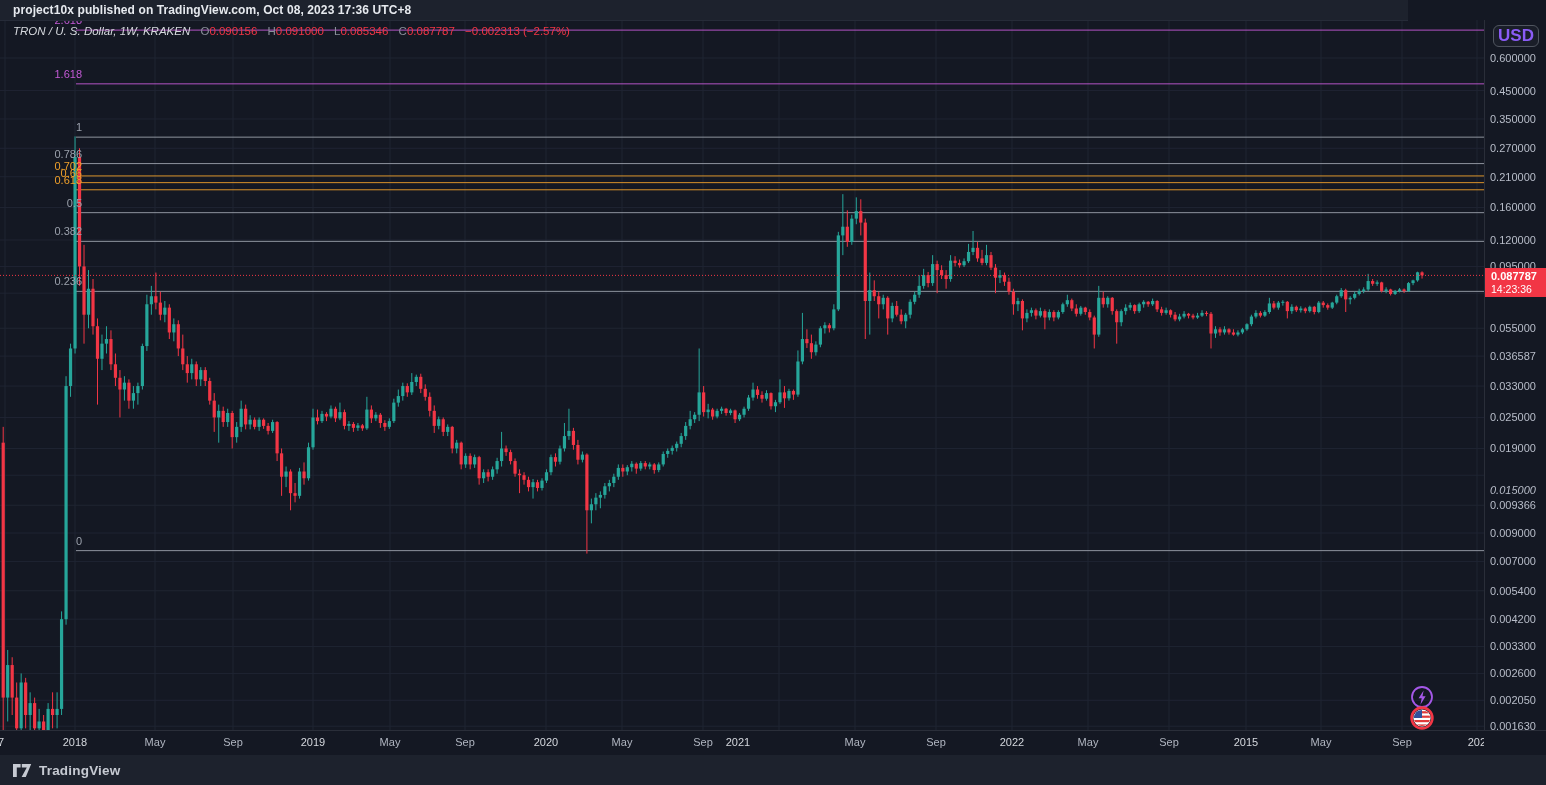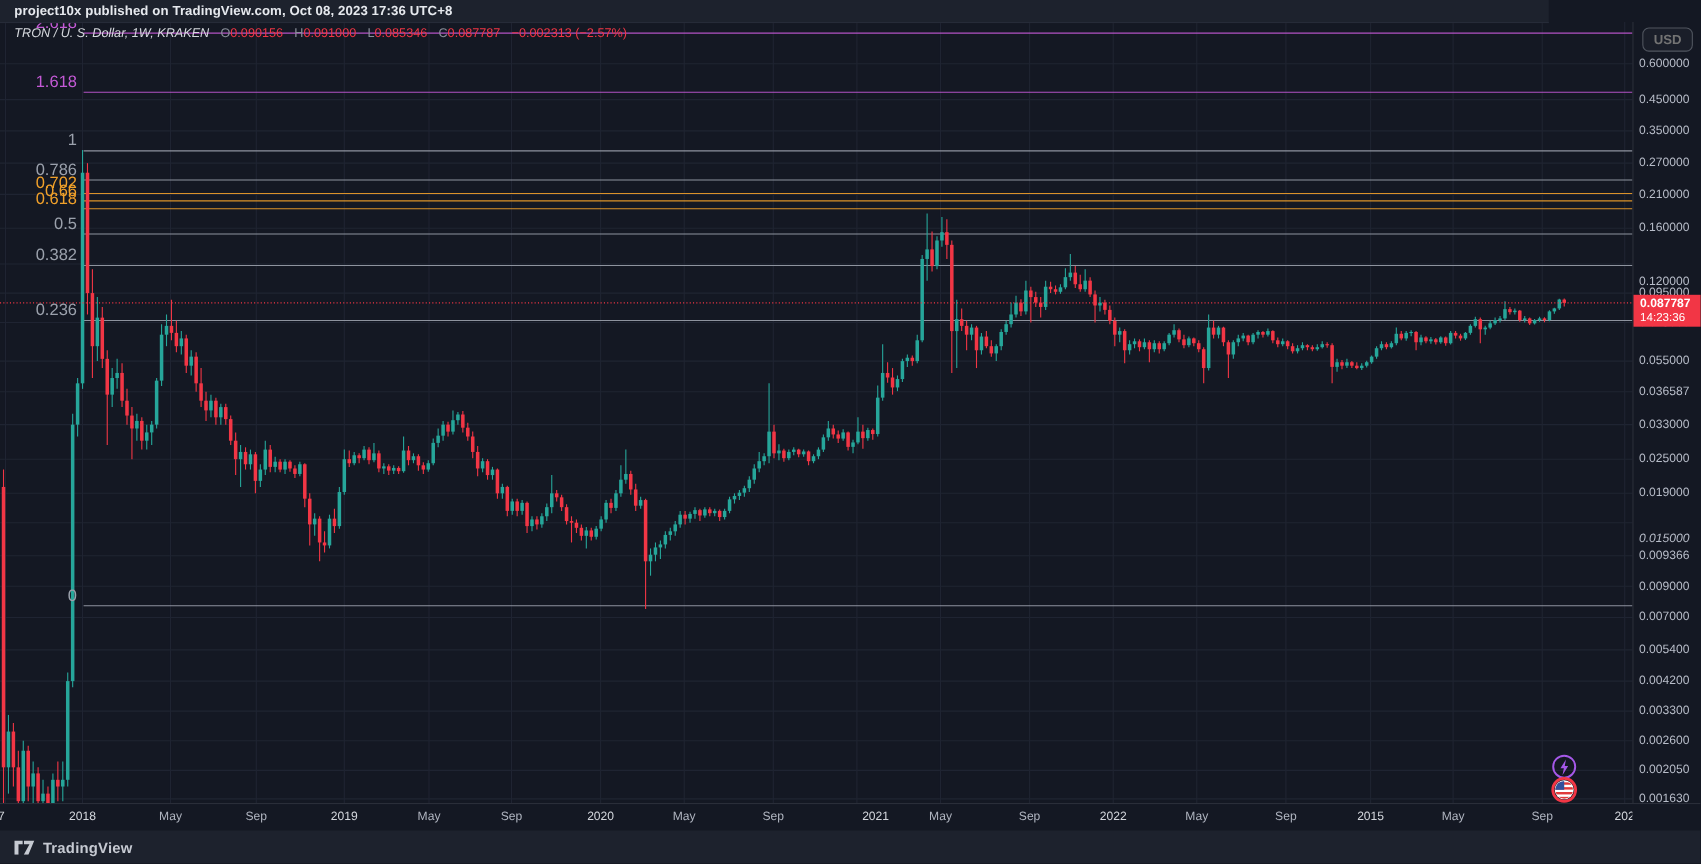--- a/index.html
+++ b/index.html
@@ -8,32 +8,32 @@
        -webkit-font-smoothing:antialiased;}
   .abs{position:absolute;}
   
   #topbar{left:0;top:0;width:1408px;height:20px;background:#1d222d;z-index:6;
           border-bottom:1px solid #262b38;display:flex;align-items:center;}
   #topbar .t{color:#e6e9ee;font-size:12px;font-weight:700;margin-left:13px;letter-spacing:.1px;}
   
   #chart-svg{left:0;top:0;z-index:1;}
   
   #labels{left:0;top:0;width:1546px;height:785px;z-index:2;pointer-events:none;}
-  .fiblab{position:absolute;left:0;width:70px;text-align:right;font-size:15px;line-height:13px;}
+  .fiblab{position:absolute;left:12px;width:70px;text-align:right;font-size:11px;line-height:13px;}
   .ptick{position:absolute;left:1490px;font-size:11px;color:#b8bdc9;line-height:12px;white-space:nowrap;}
   
   #legend{left:13px;top:25px;z-index:3;font-size:11.5px;white-space:nowrap;}
   #legend .sym{color:#d6d9de;font-style:italic;}
   #legend .k{color:#8a8f9a;margin-left:7px;}
   #legend .v{color:#f23645;}
   #legend .chg{color:#f23645;margin-left:7px;}
   
   #scalecol{left:1484px;top:20px;width:62px;height:710px;border-left:1px solid #2a2e39;z-index:4;}
   #usd-btn{position:absolute;left:8px;top:5px;width:46px;height:22px;border:1px solid #50555f;
-           border-radius:6px;color:#737373;font-size:12px;font-weight:700;display:flex;
+           border-radius:6px;color:#8b5cf6;font-size:17px;font-weight:700;display:flex;
            align-items:center;justify-content:center;background:#1a1e29;box-sizing:border-box;}
   #price-badge{position:absolute;left:0px;top:248px;width:62px;background:#f23645;color:#fff;
                z-index:5;text-align:left;padding:2px 0 2px 6px;box-sizing:border-box;}
   #price-badge .p{font-size:11px;font-weight:700;line-height:13px;}
   #price-badge .c{font-size:10.5px;line-height:12px;}
   
   #timeaxis{left:0;top:730px;width:1546px;height:25px;border-top:1px solid #2a2e39;z-index:3;background:#141823;}
   #timeclip{position:absolute;left:0;top:0;width:1484px;height:25px;overflow:hidden;}
   .ttick{position:absolute;top:5px;width:60px;margin-left:-30px;text-align:center;font-size:11px;color:#b0b5c0;}
   .ttick.yr{color:#d4d7dd;}
@@ -751,21 +751,21 @@
     <div class="fiblab" style="top: 196.661px; color: rgb(155, 161, 172);">0.5</div>
     <div class="fiblab" style="top: 225.36px; color: rgb(155, 161, 172);">0.382</div>
     <div class="fiblab" style="top: 275.374px; color: rgb(155, 161, 172);">0.236</div>
     <div class="fiblab" style="top: 534.631px; color: rgb(155, 161, 172);">0</div>
     <div class="ptick" style="top: 52px;">0.600000</div>
     <div class="ptick" style="top: 84.5368px;">0.450000</div>
     <div class="ptick" style="top: 112.961px;">0.350000</div>
     <div class="ptick" style="top: 142.311px;">0.270000</div>
     <div class="ptick" style="top: 170.735px;">0.210000</div>
     <div class="ptick" style="top: 201.491px;">0.160000</div>
-    <div class="ptick" style="top: 234.027px; margin-top: 16px;">0.120000</div>
+    <div class="ptick" style="top: 234.027px;">0.120000</div>
     <div class="ptick" style="top: 260.449px;">0.095000</div>
     <div class="ptick" style="top: 287.185px;">0.075000</div>
     <div class="ptick" style="top: 322.263px;">0.055000</div>
     <div class="ptick" style="top: 350.101px;">0.036587</div>
     <div class="ptick" style="top: 380.038px;">0.033000</div>
     <div class="ptick" style="top: 411.438px;">0.025000</div>
     <div class="ptick" style="top: 442.477px;">0.019000</div>
     <div class="ptick" style="top: 484px; font-style: italic;">0.015000</div>
     <div class="ptick" style="top: 499.263px;">0.009366</div>
     <div class="ptick" style="top: 526.987px;">0.009000</div>
@@ -804,21 +804,21 @@
       <div class="ttick yr" style="left: -8px;">2017</div>
       <div class="ttick yr" style="left: 75px;">2018</div>
       <div class="ttick" style="left: 155px;">May</div>
       <div class="ttick" style="left: 233px;">Sep</div>
       <div class="ttick yr" style="left: 313px;">2019</div>
       <div class="ttick" style="left: 390px;">May</div>
       <div class="ttick" style="left: 465px;">Sep</div>
       <div class="ttick yr" style="left: 546px;">2020</div>
       <div class="ttick" style="left: 622px;">May</div>
       <div class="ttick" style="left: 703px;">Sep</div>
-      <div class="ttick yr" style="left: 796px;">2021</div>
+      <div class="ttick yr" style="left: 738px;">2021</div>
       <div class="ttick" style="left: 855px;">May</div>
       <div class="ttick" style="left: 936px;">Sep</div>
       <div class="ttick yr" style="left: 1012px;">2022</div>
       <div class="ttick" style="left: 1088px;">May</div>
       <div class="ttick" style="left: 1169px;">Sep</div>
       <div class="ttick yr" style="left: 1246px;">2015</div>
       <div class="ttick" style="left: 1321px;">May</div>
       <div class="ttick" style="left: 1402px;">Sep</div>
       <div class="ttick yr" style="left: 1480px;">2024</div>
     </div>

